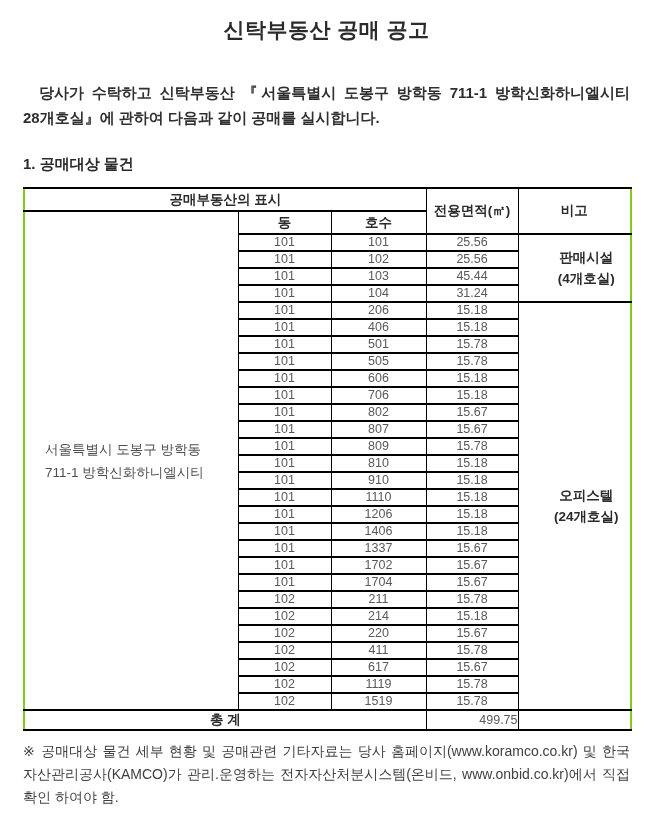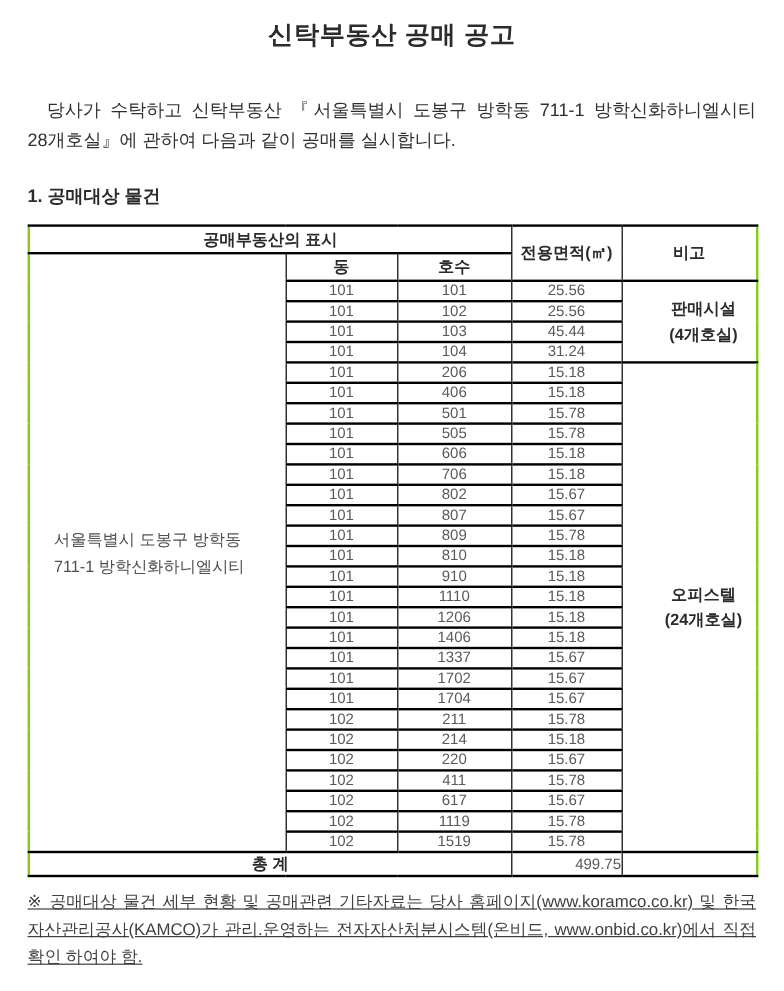--- a/index.html
+++ b/index.html
@@ -15,21 +15,21 @@
   h1.doc-title {
     margin: 6px 0 0 0;
     font-size: 21px; line-height: 28px;
     text-align: center; font-weight: bold;
     letter-spacing: 0.5px;
   }
 
   p.intro {
     margin: 36px 0 0 0;
     font-size: 15px; line-height: 25px;
-    font-weight: normal;
+    font-weight: bold;
     text-align: justify;
     text-indent: 16px;
     word-break: keep-all;
     color: #2f2f2f;
   }
 
   h2.section-heading {
     margin: 24px 0 13px 0;
     font-size: 15px; line-height: 20px;
     font-weight: bold;
@@ -86,21 +86,20 @@
     text-align: right; height: 18px; line-height: 18px;
   }
 
   p.footnote {
     margin: 9px 0 0 0;
     font-size: 14px; line-height: 23px;
     text-align: justify;
     word-break: keep-all;
     color: #3f3f3f;
     font-weight: normal;
-    text-decoration: underline;
   }
 </style>
 </head>
 <body>
 
 <div class="page">
 
   <h1 class="doc-title">신탁부동산 공매 공고</h1>
 
   <p class="intro">당사가 수탁하고 신탁부동산 『서울특별시 도봉구 방학동 711-1 방학신화하니엘시티 28개호실』에 관하여 다음과 같이 공매를 실시합니다.</p>

